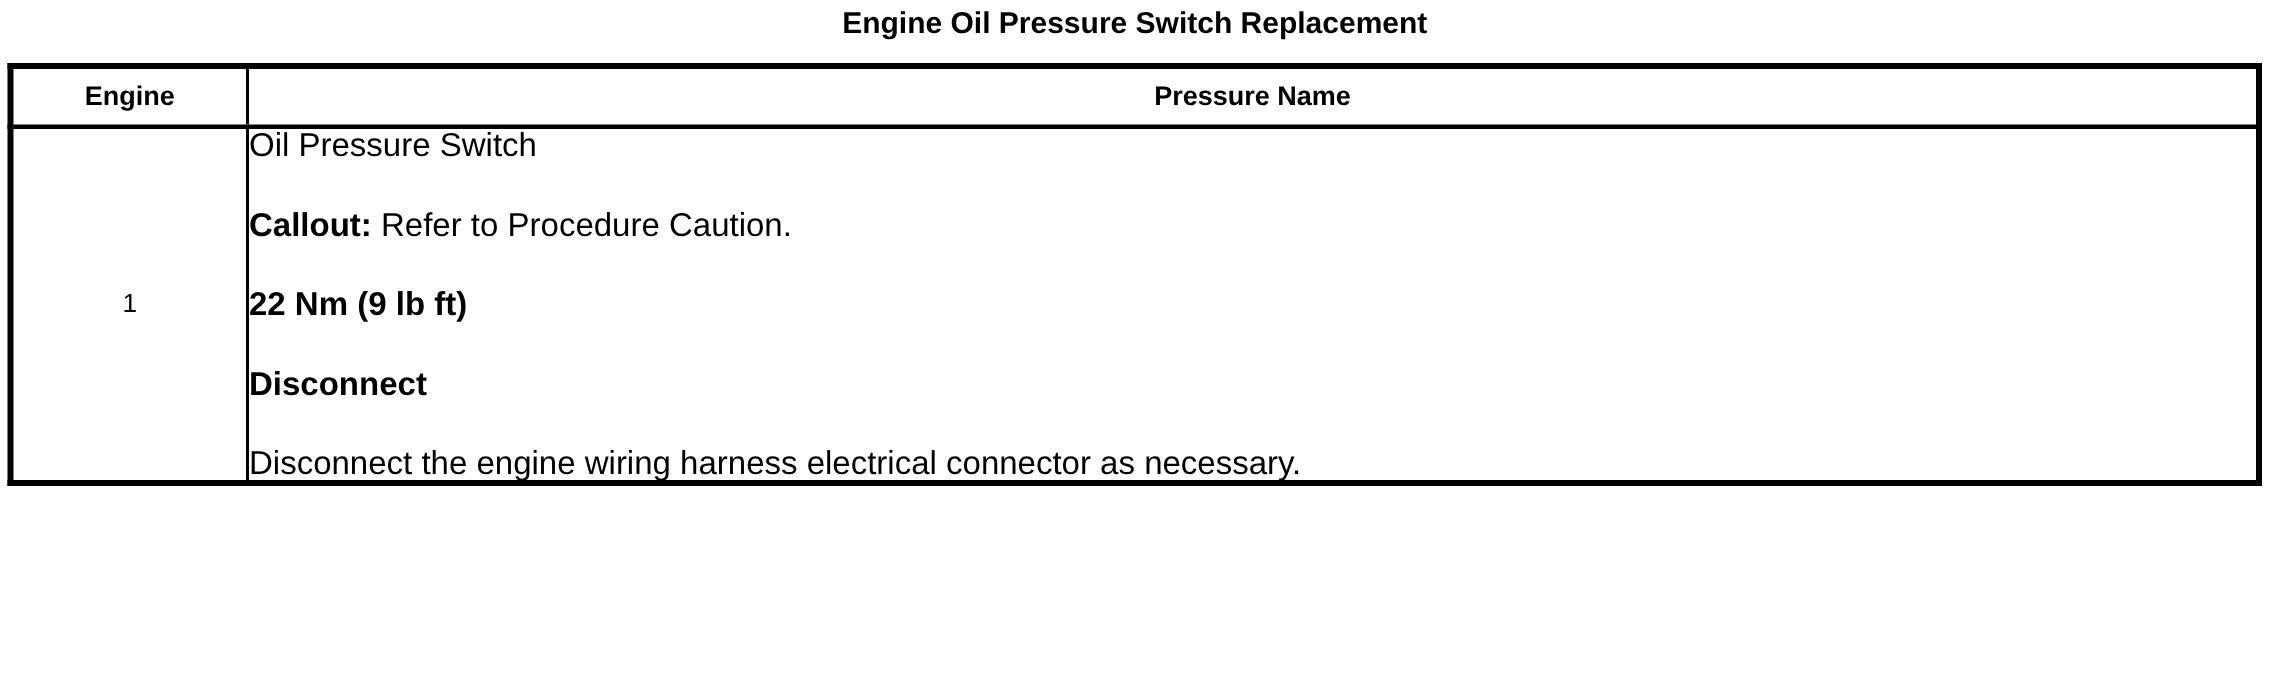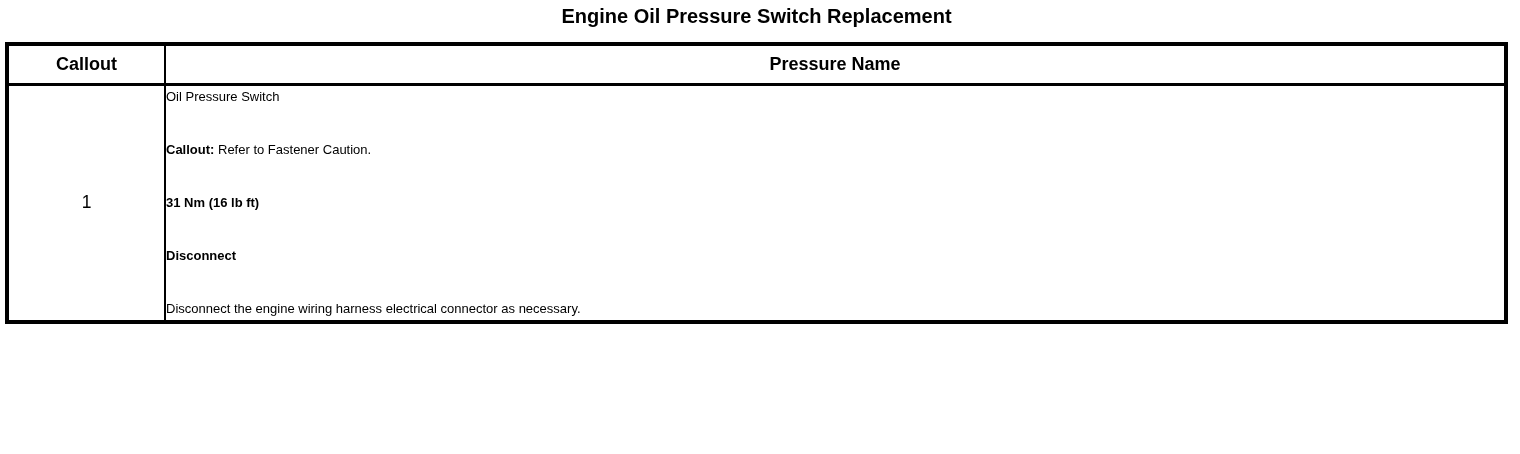--- a/index.html
+++ b/index.html
@@ -64,50 +64,50 @@
     text-align: center;
     font-size: 17.5px;
     vertical-align: middle;
   }
   td.component-cell {
     padding: 12px 12px 14px 12px;
     vertical-align: top;
   }
   td.component-cell p {
     margin: 0 0 31px 0;
-    font-size: 13px;
+    font-size: 22px;
     line-height: 22px;
   }
   td.component-cell p:last-child { margin-bottom: 0; }
 </style>
 </head>
 <body>
 
 <div class="page">
 
   <h1 class="doc-title">Engine Oil Pressure Switch Replacement</h1>
 
   <table class="spec-table">
     <colgroup>
       <col class="callout-col">
       <col class="component-col">
     </colgroup>
     <tbody>
       <tr class="header-row">
-        <th>Callout</th>
+        <th>Engine</th>
         <th>Pressure Name</th>
       </tr>
 
 
       <tr>
         <td class="callout-cell">1</td>
         <td class="component-cell">
           <p>Oil Pressure Switch</p>
-          <p><span class="bold">Callout:</span><span> Refer to Fastener Caution.</span></p>
-          <p class="bold">31 Nm (16 lb ft)</p>
+          <p><span class="bold">Callout:</span><span> Refer to Procedure Caution.</span></p>
+          <p class="bold">22 Nm (9 lb ft)</p>
           <p class="bold">Disconnect</p>
           <p>Disconnect the engine wiring harness electrical connector as necessary.</p>
         </td>
       </tr>
     </tbody>
   </table>
 
 </div>
 
 </body></html>

